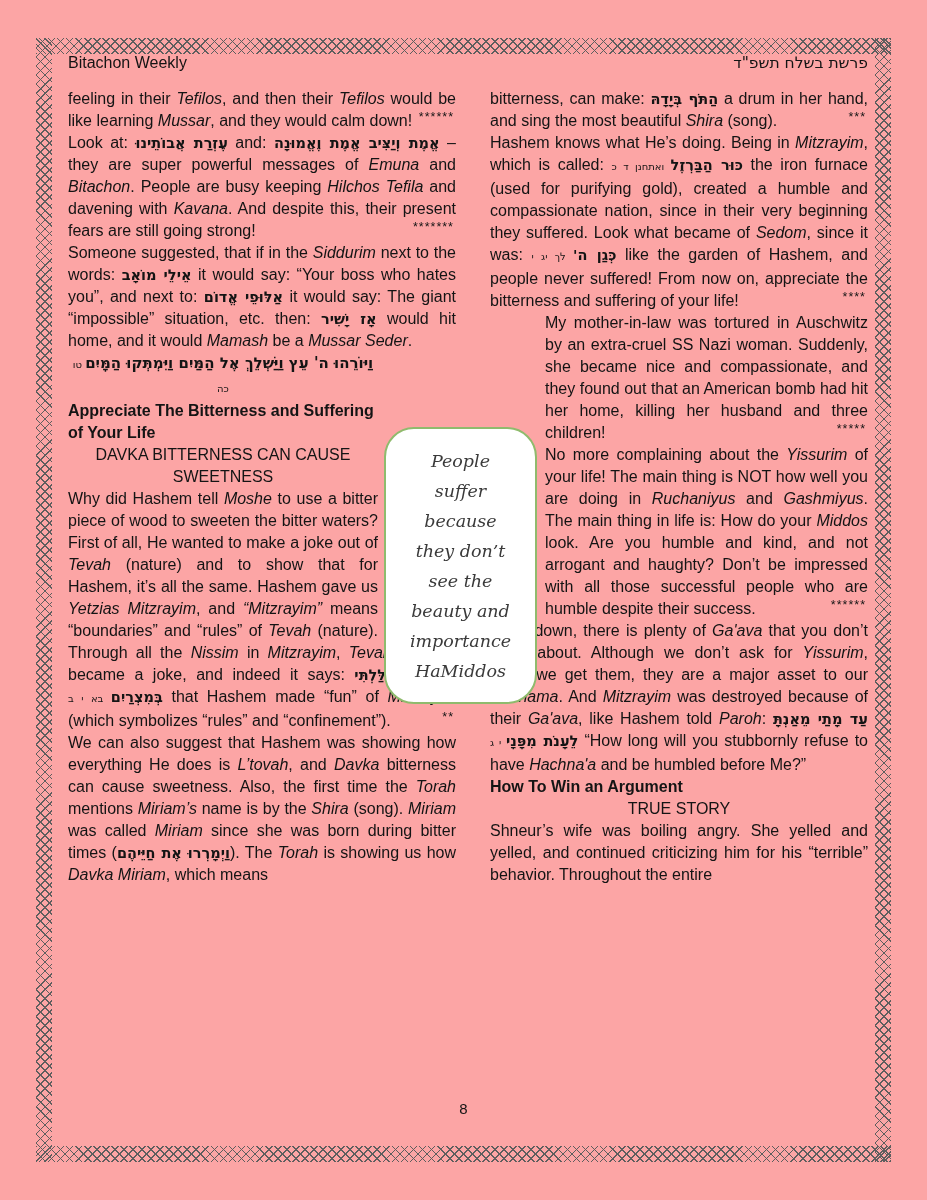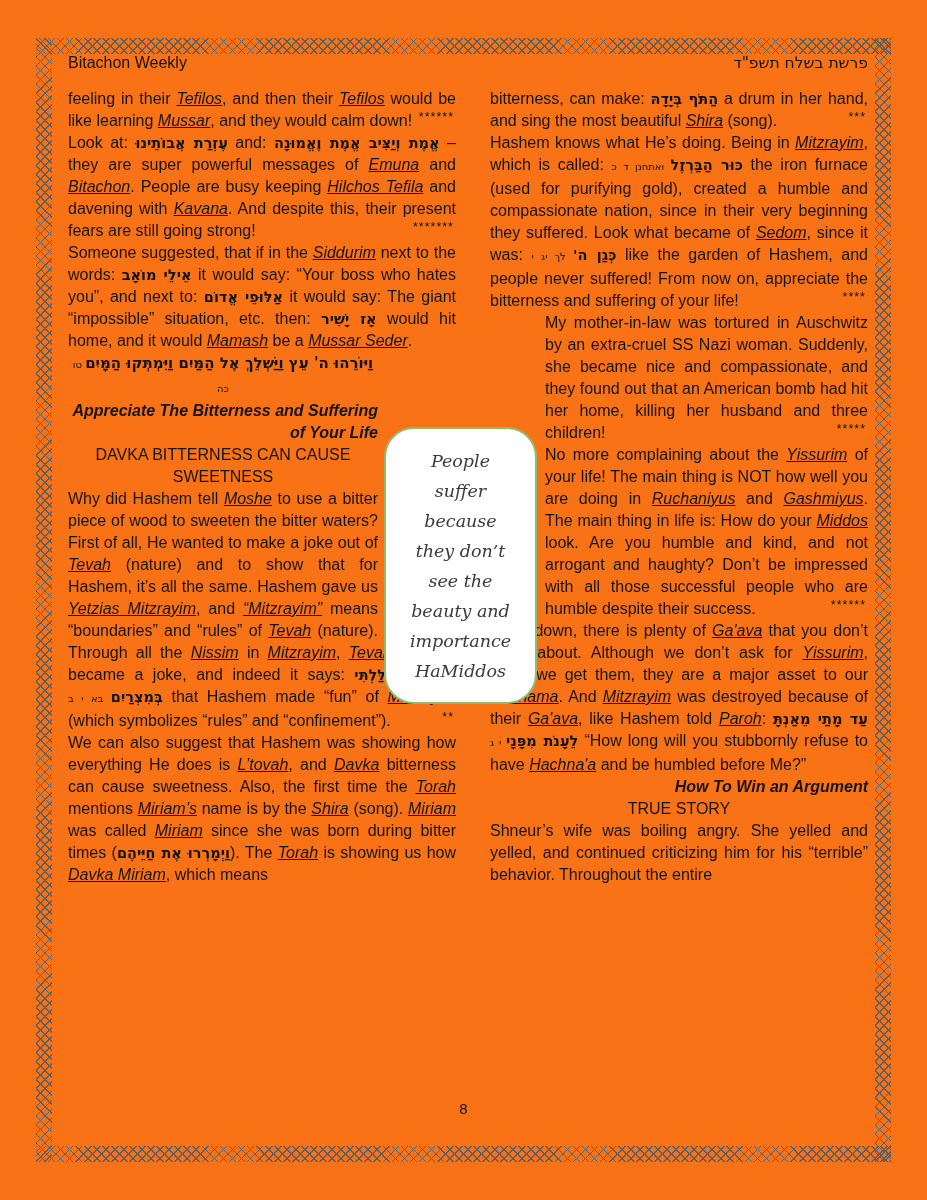--- a/index.html
+++ b/index.html
@@ -1,16 +1,16 @@
 <!DOCTYPE html>
 <html><head>
 <meta charset="utf-8">
 <style>
   html,body{margin:0;padding:0;background:#fff;}
-  .page{position:relative;width:927px;height:1200px;background:#f97316;
+  .page{position:relative;width:927px;height:1200px;background:#fca5a5;
         font-family:"Liberation Sans",sans-serif;color:#141414;overflow:hidden;}
 
   
   .frame{position:absolute;
     background-image:
       repeating-linear-gradient(45deg,#5e5e5e 0 1.2px,transparent 1.2px 6.4px),
       repeating-linear-gradient(135deg,#5e5e5e 0 1.2px,transparent 1.2px 6.4px);}
   .frame-top{left:36px;top:38px;width:855px;height:16px;}
   .frame-bottom{left:36px;top:1146px;width:855px;height:16px;}
   .frame-left{left:36px;top:38px;width:16px;height:1124px;}
@@ -19,26 +19,26 @@
   .header{position:absolute;left:68px;top:54px;width:800px;display:flex;
           justify-content:space-between;align-items:baseline;font-size:16px;}
   .header .heb{font-family:"DejaVu Sans",sans-serif;direction:rtl;font-size:15.5px;}
 
   .columns{position:absolute;left:68px;top:88px;width:800px;display:flex;gap:34px;}
   .col{font-size:16px;line-height:22px;}
   .col-left{width:388px;}
   .col-right{width:378px;}
 
   .blk{margin:0;position:relative;text-align:justify;}
-  .blk.center-bold{text-align:right;font-weight:700;font-style:italic;}
+  .blk.center-bold{text-align:left;font-weight:700;}
   .blk.center-caps{text-align:center;}
   .blk.heb-head{text-align:center;direction:rtl;font-family:"DejaVu Sans",sans-serif;
                 font-weight:700;font-size:15px;line-height:23px;}
 
-  .sg-i{font-style:italic;text-decoration:underline;}
+  .sg-i{font-style:italic;}
   .sg-h{font-family:"DejaVu Sans",sans-serif;font-size:14.5px;font-weight:bold;}
   .sg-c{font-family:"DejaVu Sans",sans-serif;font-size:10px;margin-top:22px;}
   .sg-hb{}
   .sg-hc{font-size:10px;font-weight:400;}
   .sg-stars{position:absolute;right:2px;bottom:4px;font-size:12.5px;letter-spacing:1px;}
 
   .sp-r{float:right;width:78px;height:290px;}
   .sp-l{float:left;width:55px;height:300px;}
 
   .quote-box{position:absolute;left:384px;top:427px;width:153px;height:277px;

